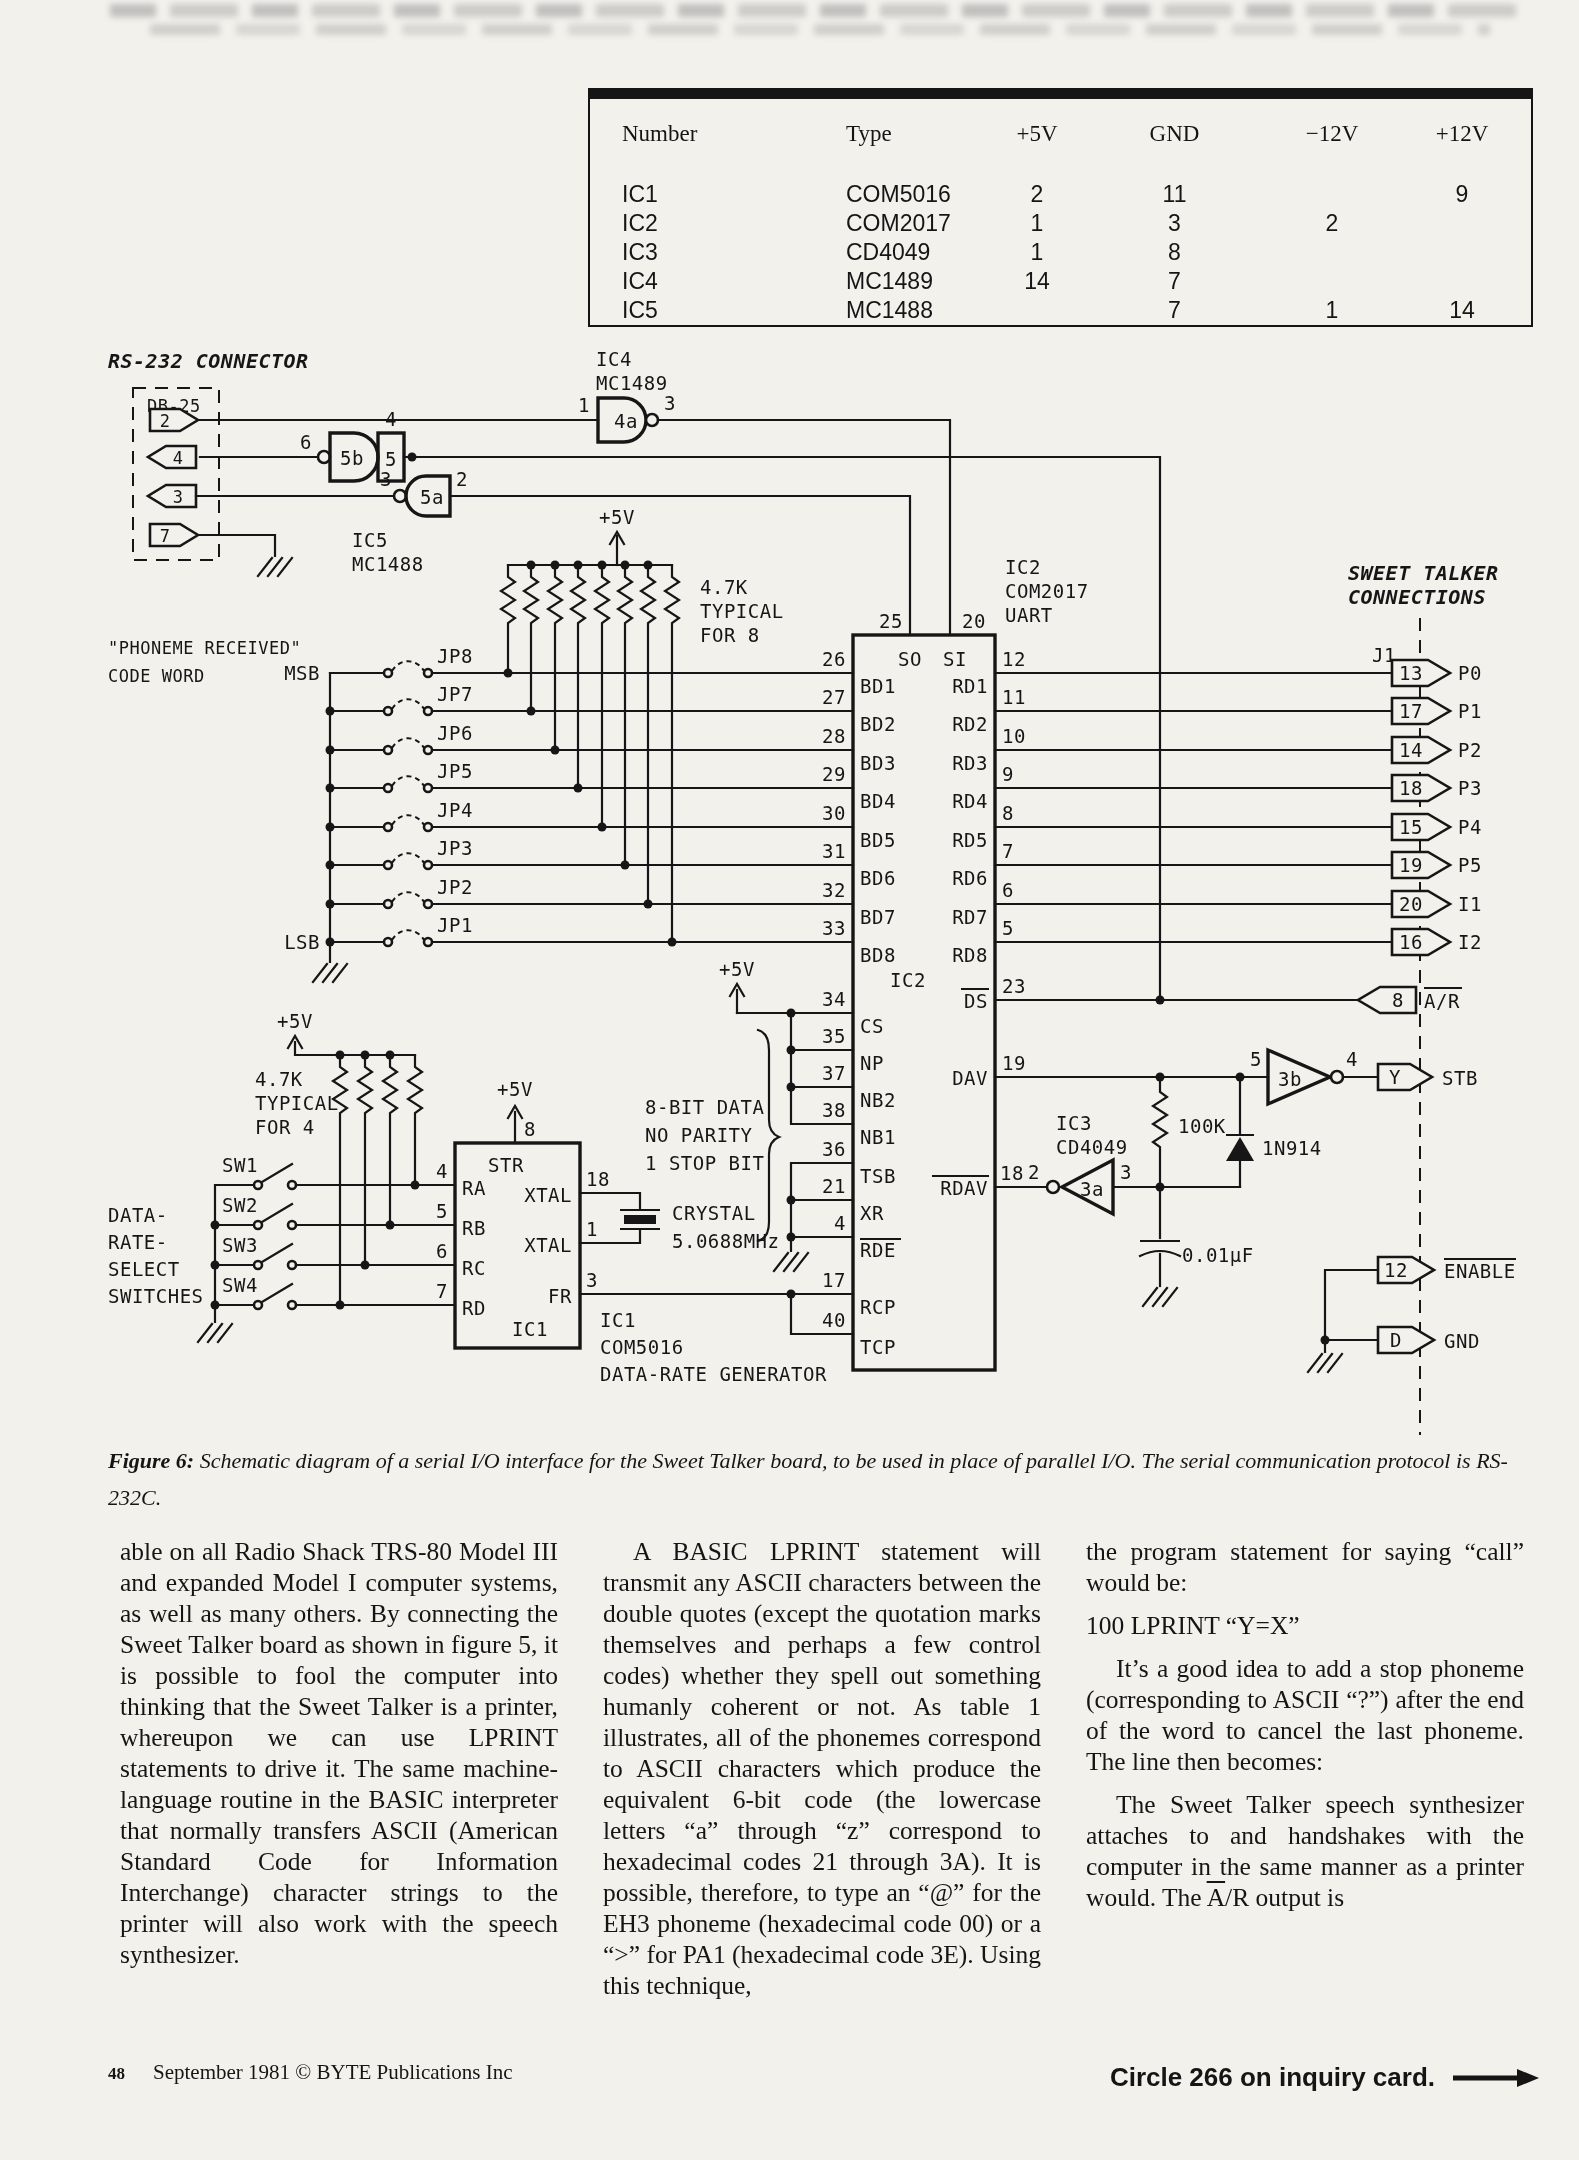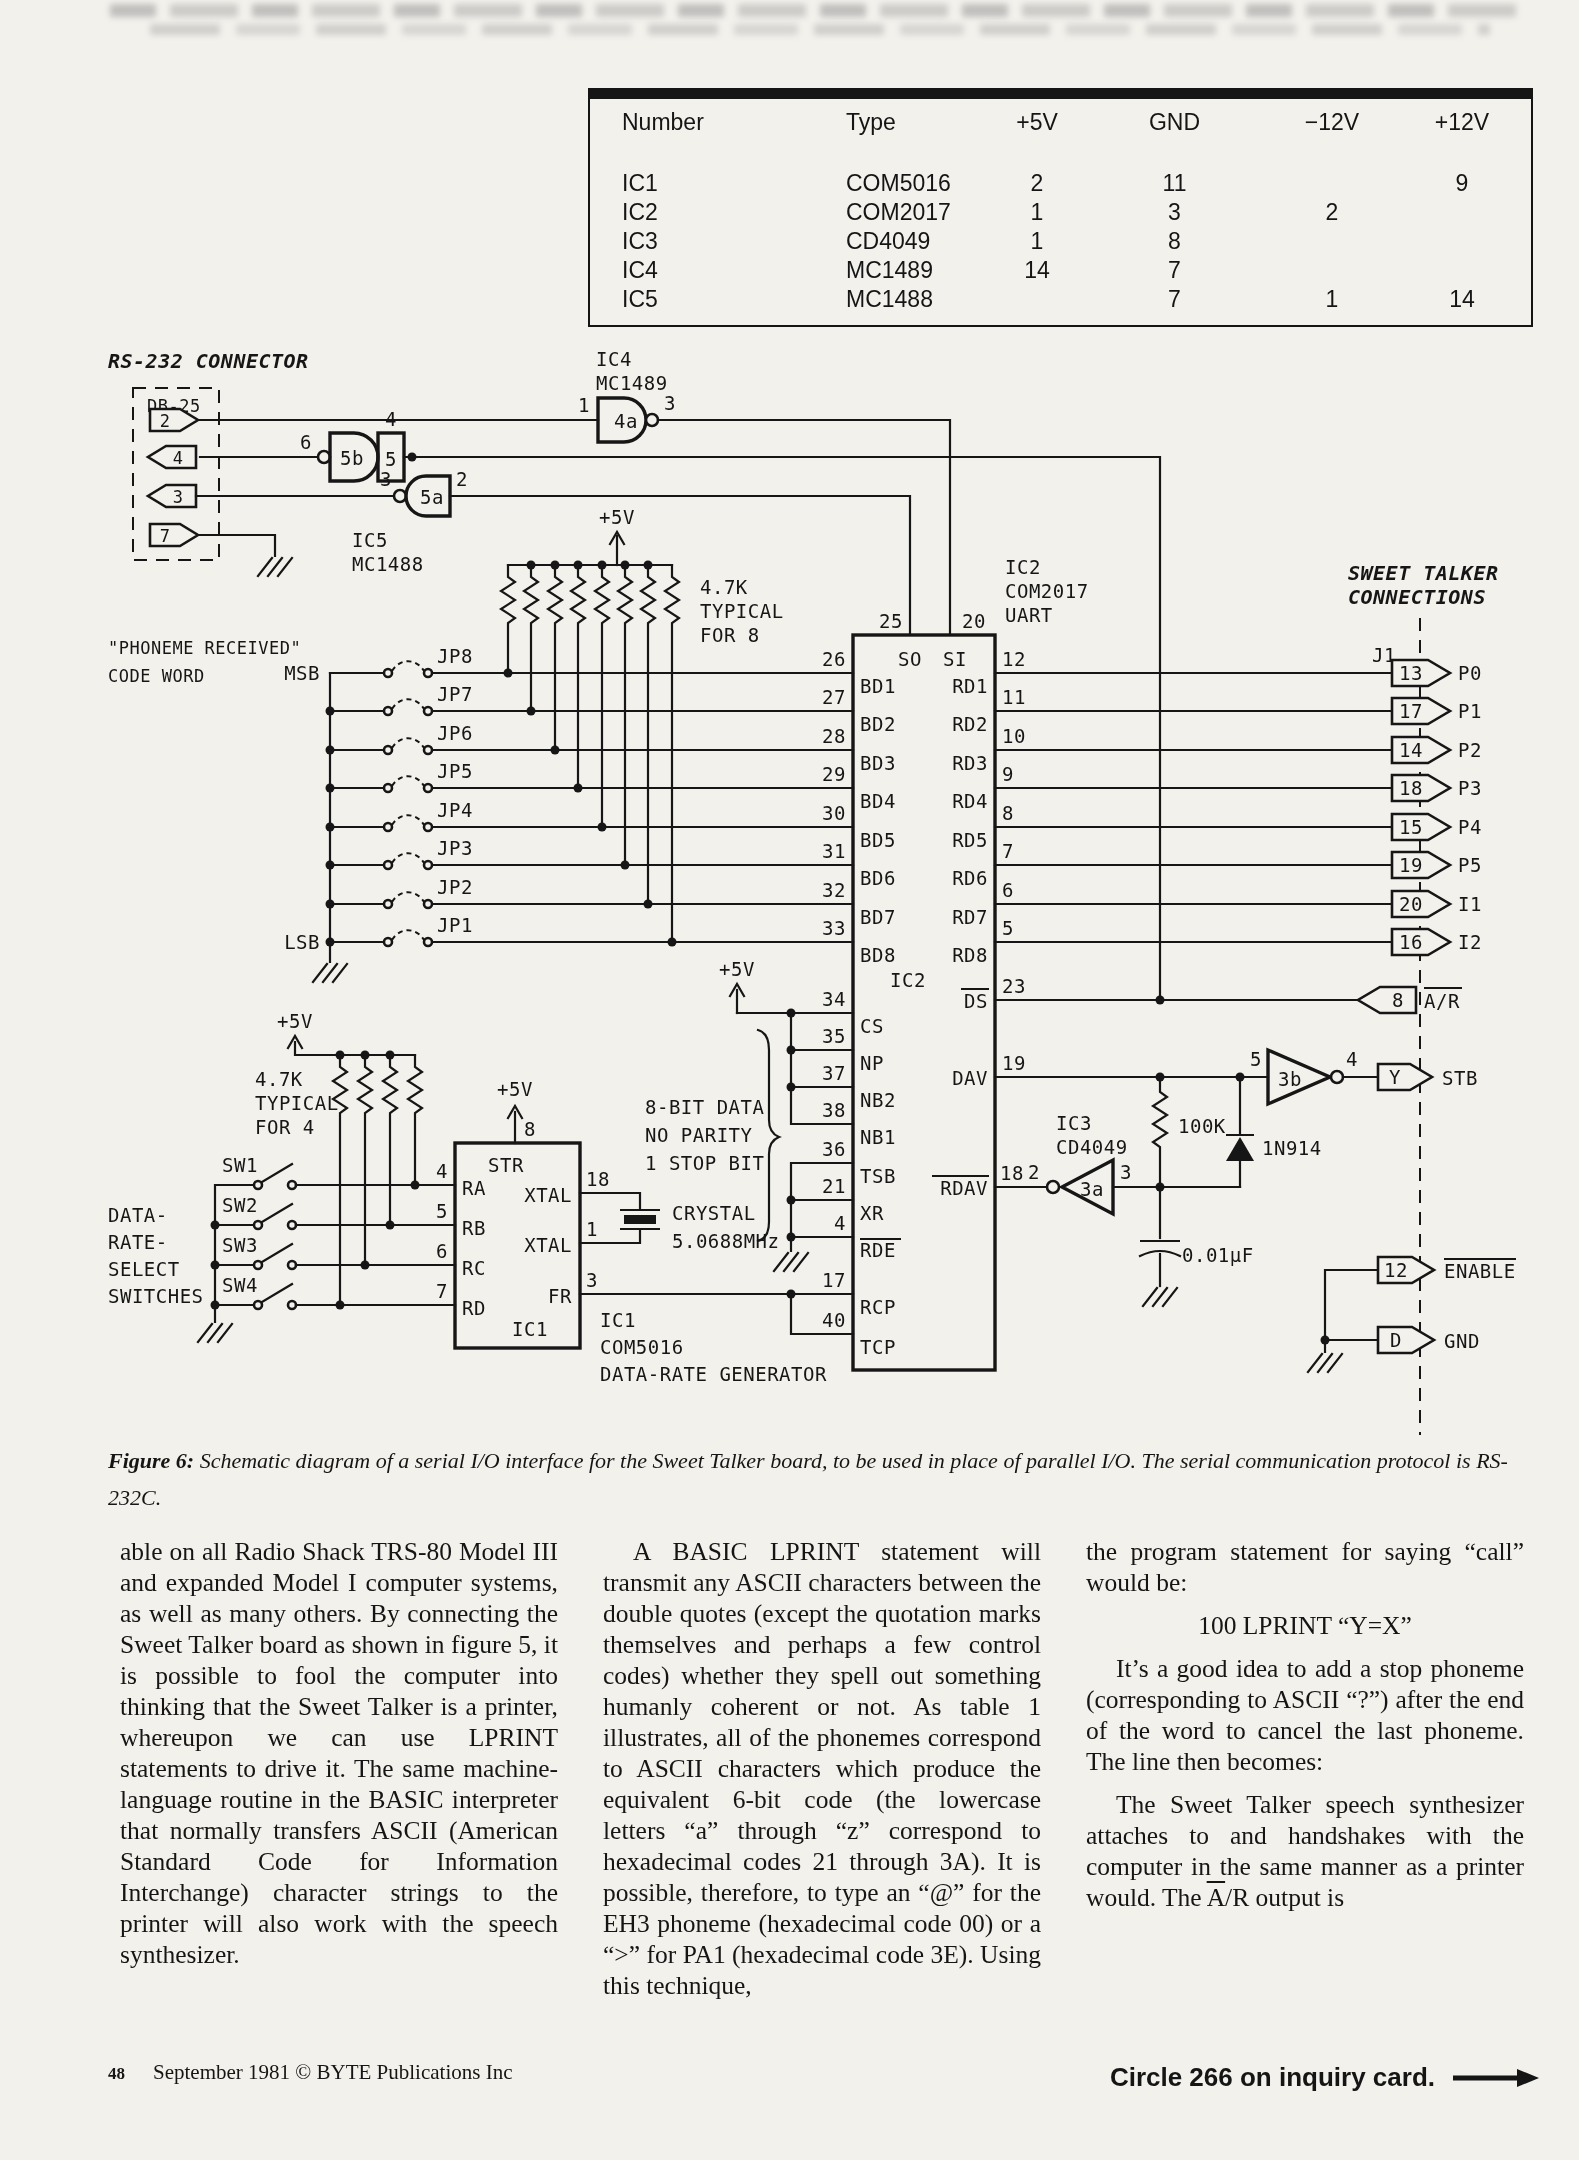--- a/index.html
+++ b/index.html
@@ -9,21 +9,21 @@
   .ghost{position:absolute;filter:blur(3px);opacity:.55;}
   .g1{left:110px;top:4px;width:1420px;height:13px;
       background:repeating-linear-gradient(90deg,rgba(60,60,66,.5) 0 46px,transparent 46px 60px,rgba(60,60,66,.38) 60px 128px,transparent 128px 142px);}
   .g2{left:150px;top:24px;width:1340px;height:11px;
       background:repeating-linear-gradient(90deg,rgba(60,60,66,.35) 0 70px,transparent 70px 86px,rgba(60,60,66,.28) 86px 150px,transparent 150px 166px);}
   
   .ictable{position:absolute;left:588px;top:88px;width:941px;height:226px;
            border:2px solid #151515;border-top:11px solid #151515;
            font-family:"Liberation Sans", sans-serif;font-size:23px;background:transparent;}
   .trow{display:grid;grid-template-columns:210px 150px 110px 165px 150px 110px;padding-left:32px;}
-  .thead{margin-top:10px;}
+  .thead{margin-top:22px;font-family:Liberation Serif, serif;}
   .trow span{display:block;}
   .c2{padding-left:14px;}
   .num{text-align:center;}
   .tbody{margin-top:33px;line-height:29px;}
   
   .sch{position:absolute;left:0;top:340px;}
   .sch text{font-family:"DejaVu Sans Mono", monospace;font-size:19px;fill:#161616;letter-spacing:.5px;}
   .sch .it{font-style:italic;font-weight:bold;font-size:20px;}
   .sch .sm{font-size:17px;}
   .w{stroke:#161616;stroke-width:2.2;fill:none;stroke-linecap:square;}
@@ -35,21 +35,21 @@
   .bar{stroke:#161616;stroke-width:2;}
   
   .caption{position:absolute;left:108px;top:1442px;width:1412px;
            font-size:22px;line-height:37px;font-style:italic;}
   .caption b{font-style:italic;}
   .cols{position:absolute;left:108px;top:1524px;width:1428px;display:flex;gap:21px;
         font-size:25.5px;line-height:31px;text-align:justify;}
   .col{width:462px;}
   .col p{margin:12px;}
   .ind{text-indent:30px;}
-  .code{text-align:center;margin:26px 0 26px 0;text-indent:0;}
+  .code{margin:26px 0 26px 0;text-indent:0;}
   .ov{text-decoration:overline;}
   
   .footL{position:absolute;left:108px;top:2060px;font-size:21px;}
   .footL b{font-size:17px;margin-right:28px;}
   .footR{position:absolute;right:40px;top:2062px;font-family:"Liberation Sans", sans-serif;
          font-weight:bold;font-size:26px;display:flex;align-items:center;gap:18px;}
 </style>
 </head>
 <body>
 

